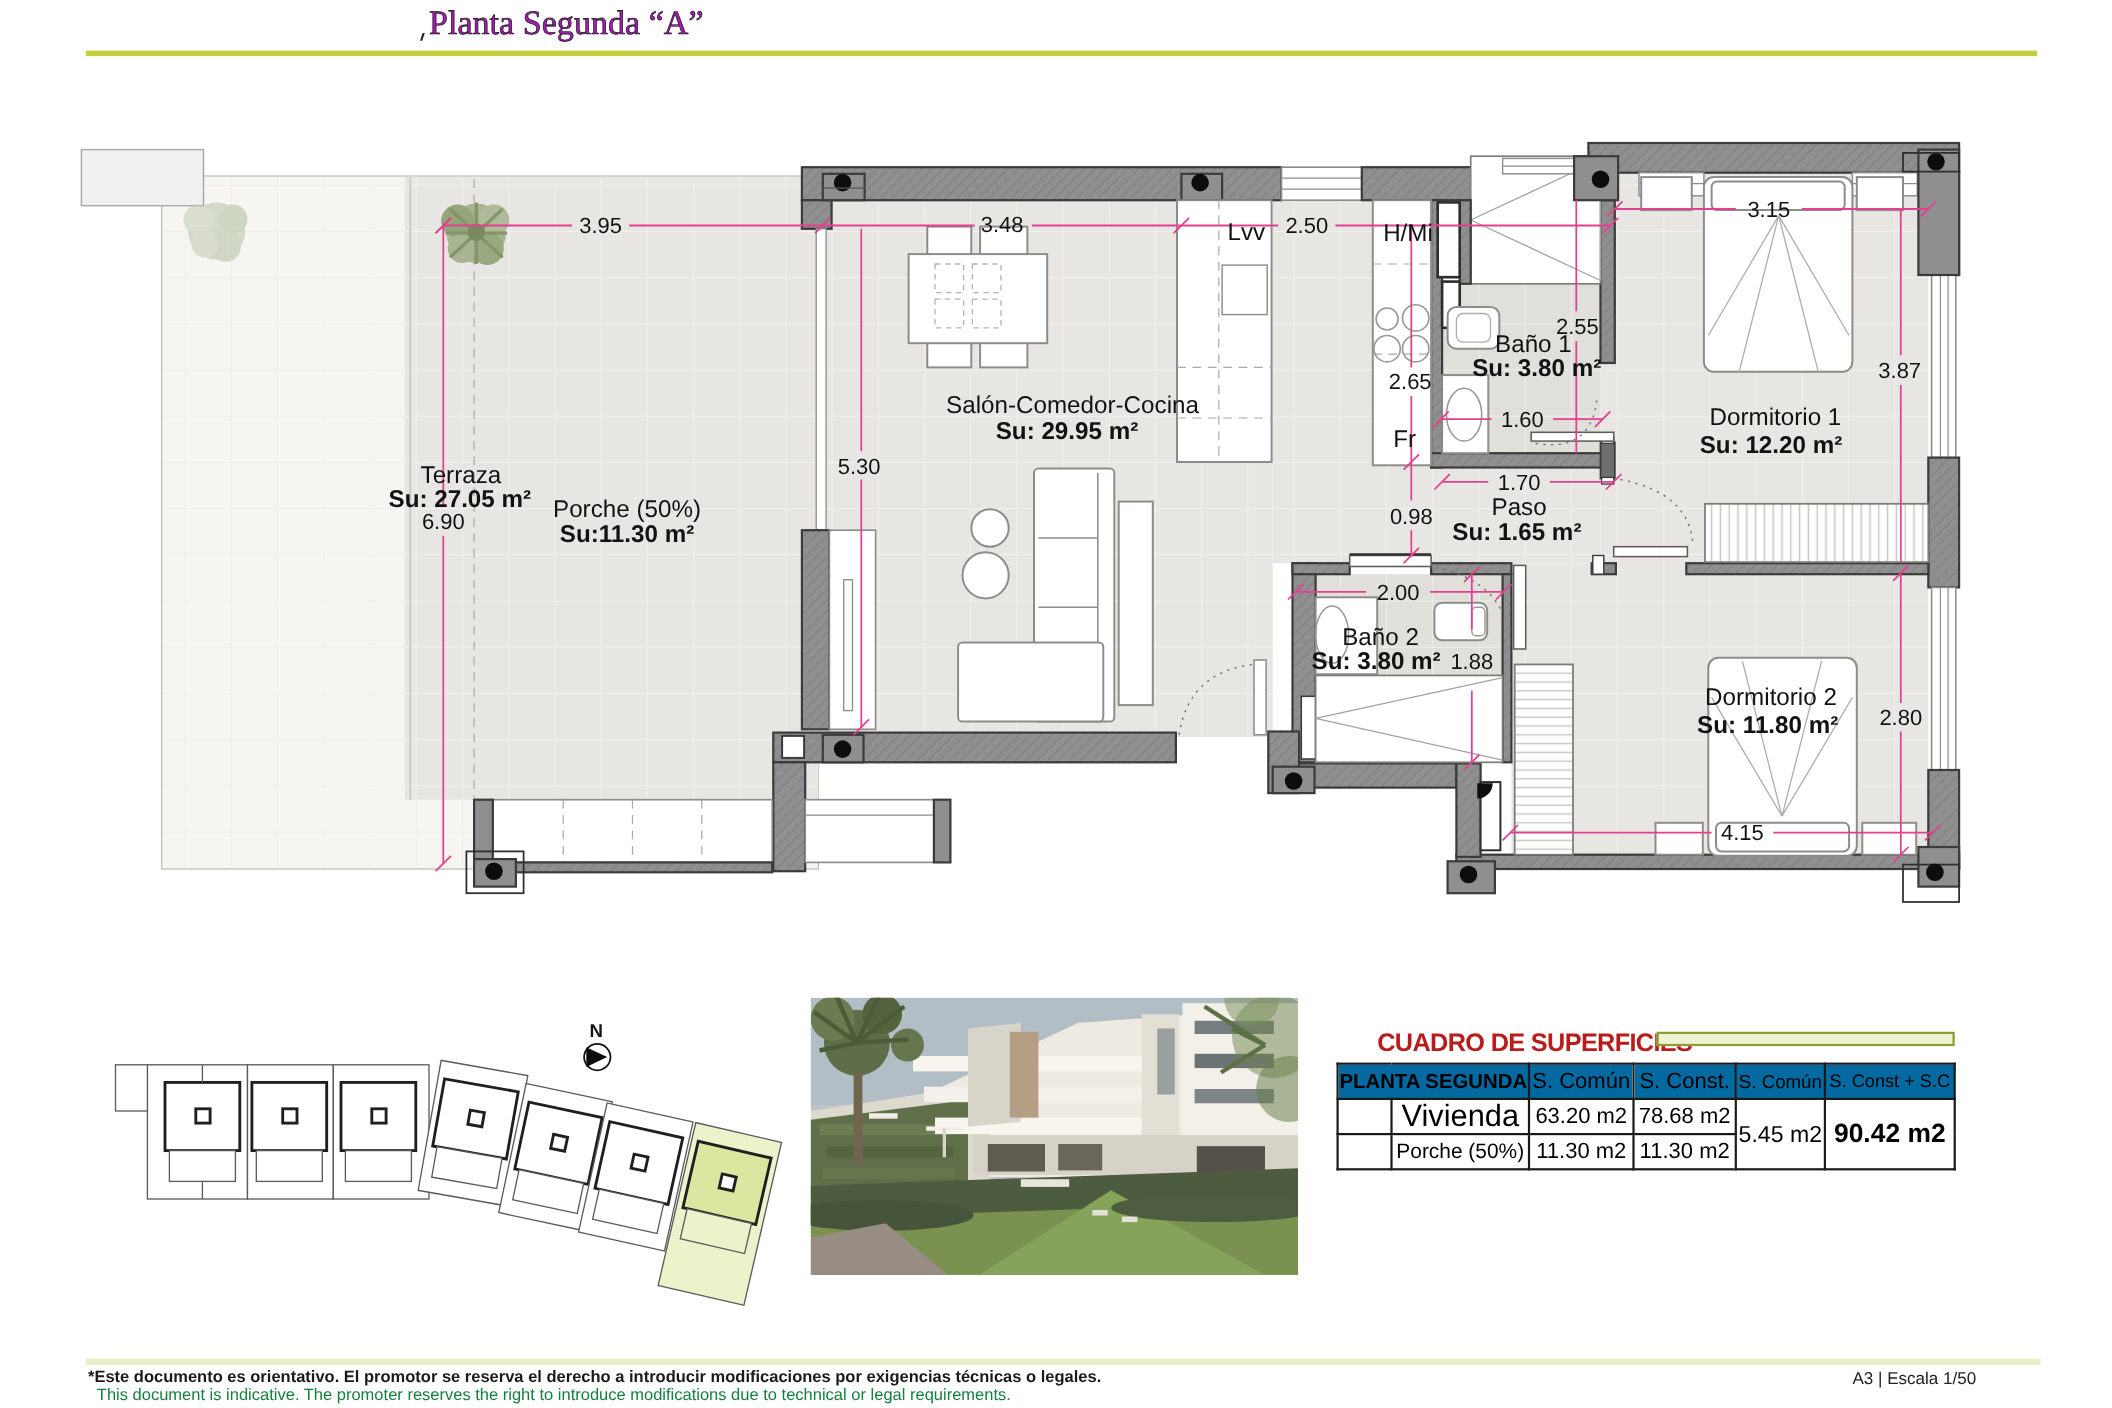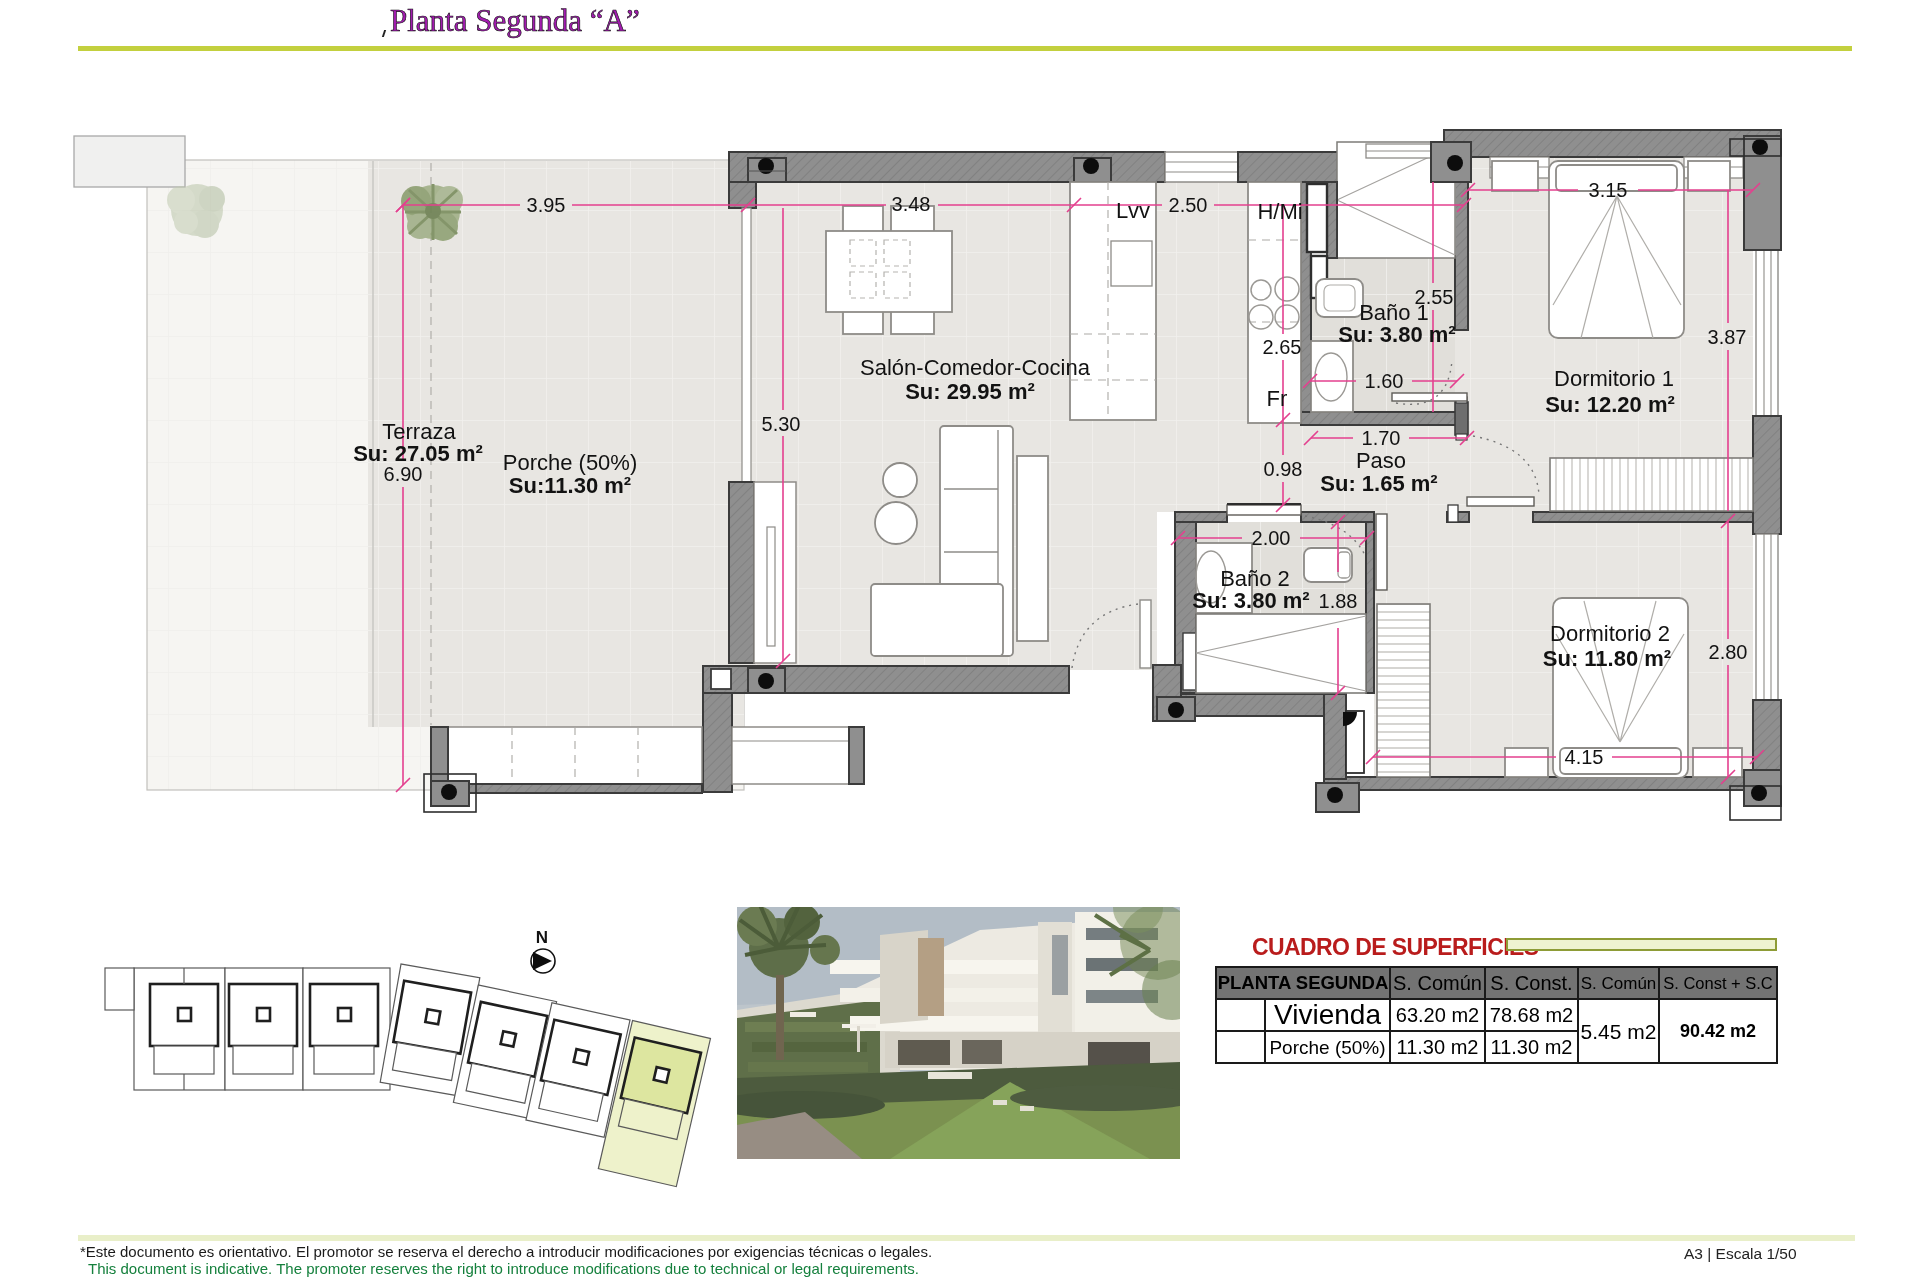--- a/index.html
+++ b/index.html
@@ -5,23 +5,23 @@
   html,body{margin:0;padding:0;background:#ffffff;width:1920px;height:1280px;overflow:hidden;}
   body{font-family:"Liberation Sans", sans-serif;position:relative;}
   .abs{position:absolute;}
   #title{left:390px;top:3px;font-family:"Liberation Serif",serif;font-size:31px;color:#a21caf;white-space:nowrap;-webkit-text-stroke:0.6px #0c0c0c;}
   #grule{left:78px;top:46px;width:1774px;height:5px;background:#c3d03e;}
   
   #cuadro-title{left:1212px;top:934px;font-size:23px;font-weight:bold;color:#b91c1c;letter-spacing:-0.6px;white-space:nowrap;margin-left:40px;}
   #cuadro-bar{left:1506px;top:938px;width:267px;height:9px;background:#eff3d0;border:2px solid #8e9c36;}
   table.sup{border-collapse:collapse;table-layout:fixed;font-size:20px;color:#000;}
   table.sup td{border:2px solid #1a1a1a;text-align:center;padding:0;vertical-align:middle;height:30px;white-space:nowrap;overflow:hidden;line-height:1;}
-  td.hdr{background:#737373;}
+  td.hdr{background:#0369a1;}
   #foot-rule{left:78px;top:1235px;width:1777px;height:6px;background:#e9efc9;}
-  #foot-es{left:80px;top:1243px;font-size:15px;font-weight:normal;color:#1a1a1a;white-space:nowrap;}
+  #foot-es{left:80px;top:1243px;font-size:15px;font-weight:bold;color:#1a1a1a;white-space:nowrap;}
   #foot-en{left:88px;top:1260px;font-size:15px;color:#15803d;white-space:nowrap;}
   #foot-a3{left:1684px;top:1245px;font-size:15.5px;color:#222;white-space:nowrap;}
   
   .wall{fill:url(#hatch);stroke:#3b3b3b;stroke-width:2;}
   .wallp{fill:#8f8f8f;stroke:#3b3b3b;stroke-width:2;}
   .furn{fill:#ffffff;stroke:#8e8c88;stroke-width:1.8;}
   .pink{stroke:#e4408f;stroke-width:1.6;fill:none;}
   .dash{stroke:#aba9a5;stroke-width:1.1;fill:none;stroke-dasharray:8 6;}
   .dot{stroke:#777;stroke-width:1.4;fill:none;stroke-dasharray:2 5;}
   text{font-family:"Liberation Sans",sans-serif;fill:#121212;}
@@ -731,21 +731,21 @@
 <td class="hdr" style="width:89px;font-size:20px;">S. Const.</td>
 <td class="hdr" style="width:77px;font-size:17px;">S. Común</td>
 <td class="hdr" style="width:112px;font-size:16.5px;">S. Const + S.C</td>
 </tr>
 <tr>
 <td style="width:47px;"></td>
 <td style="width:122px;font-size:28px;">Vivienda</td>
 <td>63.20 m2</td>
 <td>78.68 m2</td>
 <td rowspan="2" style="font-size:21px;">5.45 m2</td>
-<td rowspan="2" style="font-size:18px;font-weight:bold;">90.42 m2</td>
+<td rowspan="2" style="font-size:24px;font-weight:bold;">90.42 m2</td>
 </tr>
 <tr>
 <td></td>
 <td style="font-size:19px;">Porche (50%)</td>
 <td>11.30 m2</td>
 <td>11.30 m2</td>
 </tr>
 </tbody>
     </table>
 </div>

